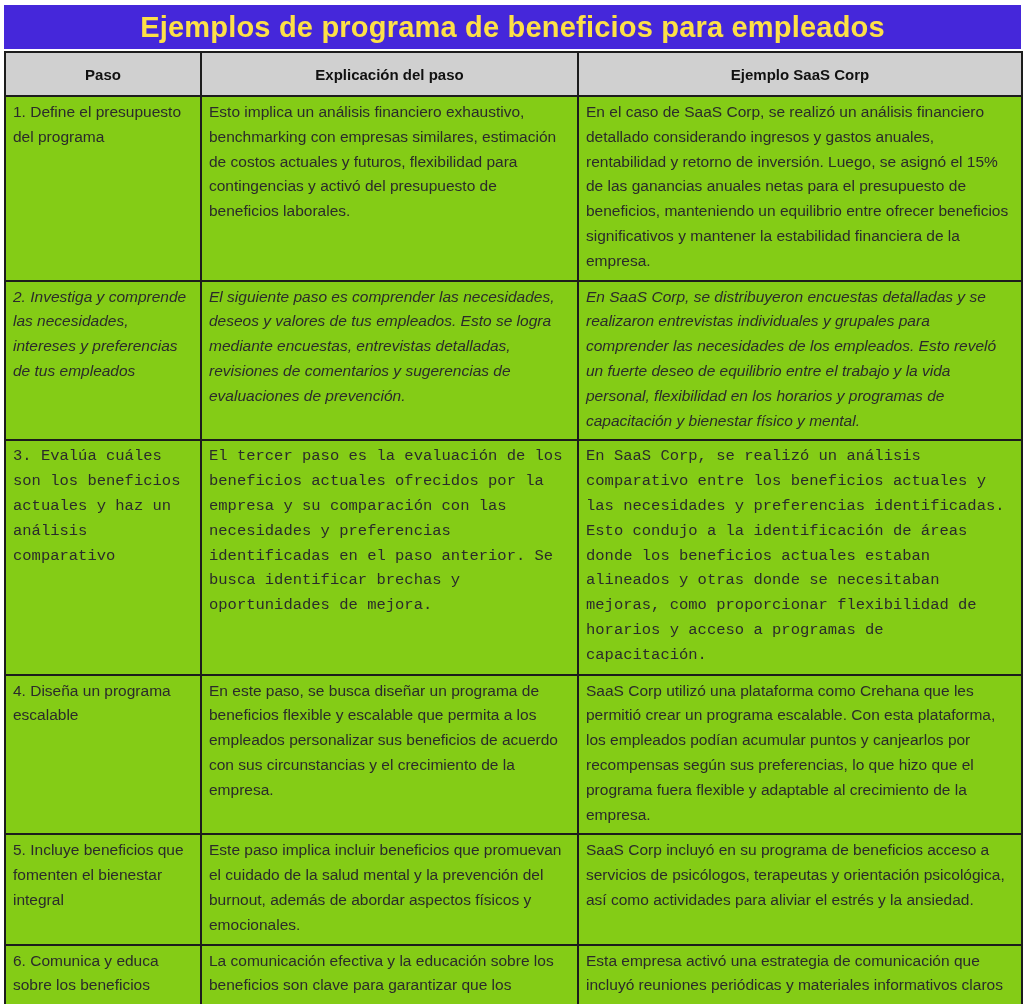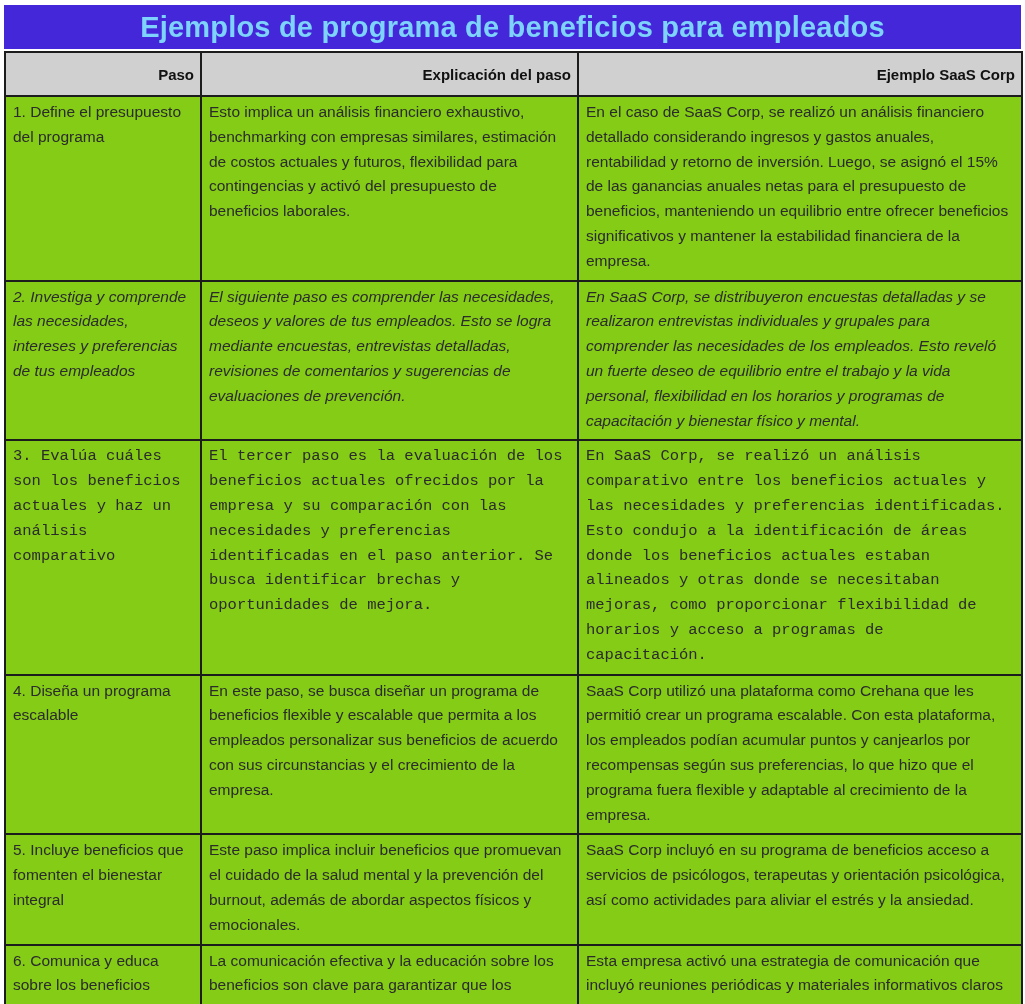--- a/index.html
+++ b/index.html
@@ -18,21 +18,21 @@
   .banner {
     height: 44px;
     background: #4527da;
     display: flex;
     align-items: center;
     justify-content: center;
     margin-bottom: 2px;
   }
   .banner h1 {
     margin: 0;
-    color: #7dd3fc;
+    color: #fde047;
     font-size: 29px;
     font-weight: 700;
     letter-spacing: 0.2px;
     white-space: nowrap;
   }
   table.benefits {
     width: 100%;
     border-collapse: collapse;
     table-layout: fixed;
   }
@@ -40,21 +40,21 @@
   table.benefits td {
     border: 2px solid #1c1c1c;
     box-sizing: border-box;
   }
   table.benefits th {
     background: #d0d0d0;
     height: 44px;
     font-size: 15px;
     font-weight: 700;
     color: #111111;
-    text-align: right;
+    text-align: center;
     vertical-align: middle;
     padding: 2px 6px;
   }
   table.benefits td {
     vertical-align: top;
     text-align: left;
     padding: 3px 8px 6px 7px;
     font-size: 15.5px;
     line-height: 1.6;
     color: #2b2b2b;

